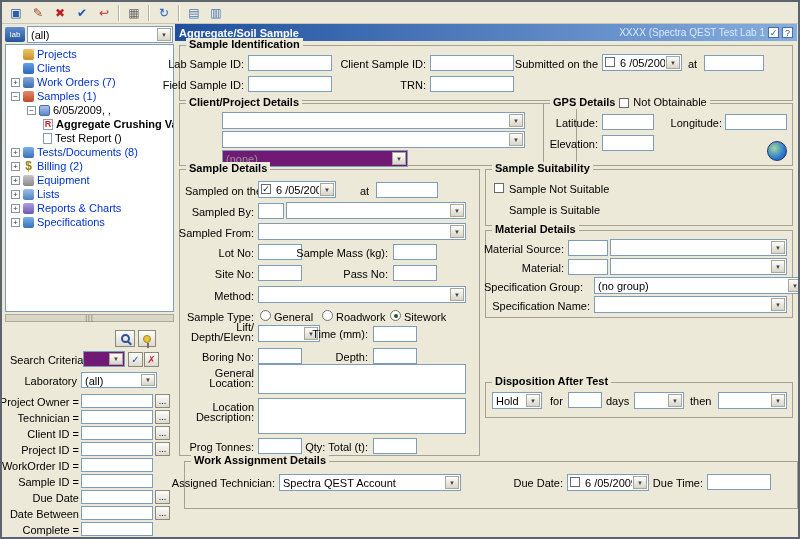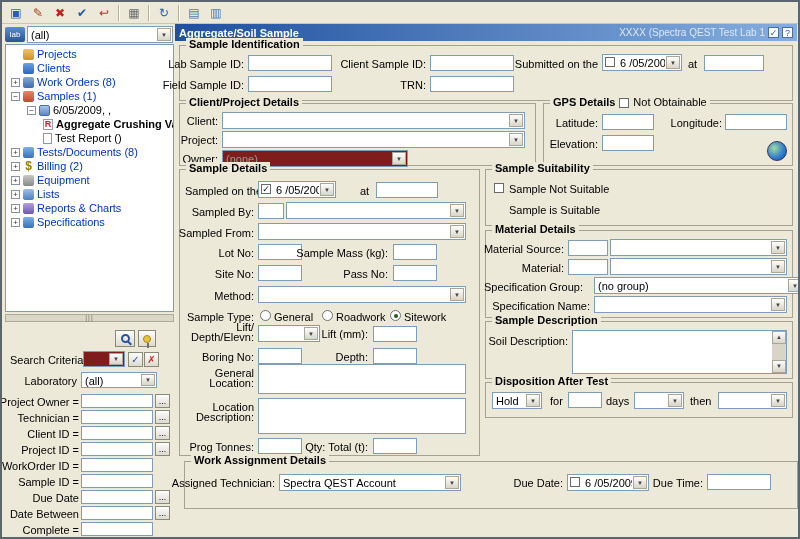--- a/index.html
+++ b/index.html
@@ -45,21 +45,21 @@
 .blue{color:#0033cc}
 .boldt{font-weight:bold}
 #split{position:absolute;left:3px;top:312px;width:169px;height:8px;background:#dad6c8;border:1px solid #aeaa9a;color:#767264;font-size:7px;line-height:5px;text-align:center;letter-spacing:1px;cursor:row-resize}
 #search{position:absolute;left:3px;top:322px;width:169px;height:213px}
 .slbl{position:absolute;white-space:nowrap;line-height:14px}
 
 .txt{position:absolute;height:16px;border:1px solid #7f9db9;background:#fff;font:inherit;padding:0 2px}
 .cmb{position:absolute;height:17px;border:1px solid #7f9db9;background:#fff;cursor:default}
 .cmb .cv{position:absolute;left:3px;right:16px;top:1px;line-height:14px;white-space:nowrap;overflow:hidden}
 .arw{position:absolute;top:1px;right:1px;bottom:1px;width:14px;background:linear-gradient(#fdfdfb,#d9d5ca);border:1px solid #aaa699;font-size:6px;display:flex;align-items:center;justify-content:center;color:#444;cursor:pointer}
-.cmb.dis{background:#7f1d1d}
+.cmb.dis{background:#701a75}
 .cmb.dis .cv{color:#9a988c}
 .cmb.date .cv{left:17px}
 .cb{width:10px;height:10px;border:1px solid #6a6a6a;background:#fff;display:inline-block;text-align:center;font-size:9px;line-height:9px;color:#111;flex:none}
 .rd{position:absolute;width:11px;height:11px;border:1px solid #707070;border-radius:50%;background:#fff}
 .rd.on::after{content:"";position:absolute;left:3px;top:3px;width:4px;height:4px;border-radius:50%;background:#1a5c1a}
 .ta{position:absolute;border:1px solid #7f9db9;background:#fff;font:inherit;resize:none}
 .mbtn{border:1px solid #8a8a7a;background:linear-gradient(#fdfdfb,#dedacf);display:flex;align-items:center;justify-content:center;cursor:pointer;font-size:10px}
 .brw{position:absolute;width:15px;height:14px;border:1px solid #8a8a7a;background:linear-gradient(#fdfdfb,#dedacf);font-size:9px;line-height:8px;text-align:center;cursor:pointer}
 .mag{position:relative;width:9px;height:9px;border:2px solid #2a52a0;border-radius:50%}
 .mag::after{content:"";position:absolute;width:5px;height:2px;background:#2a52a0;transform:rotate(45deg);right:-4px;bottom:-3px}
@@ -133,21 +133,21 @@
         <span class="tlbl blue">Projects</span>
       </div>
     <div class="trow l1">
         <span class="exp hid"></span>
         <span class="tico i-clients"></span>
         <span class="tlbl blue">Clients</span>
       </div>
     <div class="trow l1">
         <span class="exp">+</span>
         <span class="tico i-wo"></span>
-        <span class="tlbl blue">Work Orders (8)</span>
+        <span class="tlbl blue">Work Orders (7)</span>
       </div>
     <div class="trow l1">
         <span class="exp">−</span>
         <span class="tico i-samples"></span>
         <span class="tlbl blue">Samples (1)</span>
       </div>
     <div class="trow l2">
         <span class="exp">−</span>
         <span class="tico i-cal"></span>
         <span class="tlbl">6/05/2009, ,</span>
@@ -274,21 +274,21 @@
       <span class="arw">▼</span>
     </div>
     <span class="lbl" style="left:508px;top:11px">at</span>
     <input class="txt" style="left: 524px; top: 9px; width: 60px;">
     <span class="lbl" style="right:548px;top:32px">Field Sample ID:</span>
     <input class="txt" style="left: 68px; top: 30px; width: 84px;">
     <span class="lbl" style="right:366px;top:32px">TRN:</span>
     <input class="txt" style="left: 250px; top: 30px; width: 84px;">
   </div>
 
-  <div class="grp" style="left:177px;top:101px;width:357px;height:63px">
+  <div class="grp" style="left:177px;top:101px;width:398px;height:63px">
     <div class="legend">Client/Project Details</div>
     <span class="lbl" style="right:317px;top:10px">Client:</span>
     <div class="cmb" style="left:42px;top:8px;width:303px">
       <span class="cv"></span>
       <span class="arw">▼</span>
     </div>
     <span class="lbl" style="right:317px;top:29px">Project:</span>
     <div class="cmb" style="left:42px;top:27px;width:303px">
       <span class="cv"></span>
       <span class="arw">▼</span>
@@ -362,21 +362,21 @@
     <span class="lbl" style="left:156px;top:140px">Roadwork</span>
     <span class="rd on" style="left:210px;top:140px"></span>
     <span class="lbl" style="left:224px;top:140px">Sitework</span>
 
     <span class="lbl" style="right:225px;top:150px">Lift/</span>
     <span class="lbl" style="right:225px;top:160px">Depth/Elevn:</span>
     <div class="cmb" style="left:78px;top:155px;width:62px">
       <span class="cv"></span>
       <span class="arw">▼</span>
     </div>
-    <span class="lbl" style="right:111px;top:157px">Lift (mm):</span>
+    <span class="lbl" style="right:111px;top:157px">Time (mm):</span>
     <input class="txt" style="left: 193px; top: 156px; width: 44px;">
 
     <span class="lbl" style="right:225px;top:180px">Boring No:</span>
     <input class="txt" style="left: 78px; top: 178px; width: 44px;">
     <span class="lbl" style="right:111px;top:180px">Depth:</span>
     <input class="txt" style="left: 193px; top: 178px; width: 44px;">
 
     <span class="lbl" style="right:225px;top:196px">General</span>
     <span class="lbl" style="right:225px;top:206px">Location:</span>
     <textarea class="ta" style="left: 78px; top: 194px; width: 208px; height: 30px;"></textarea>
@@ -417,31 +417,20 @@
       <span class="cv">(no group)</span>
       <span class="arw">▼</span>
     </div>
     <span class="lbl" style="right:202px;top:68px">Specification Name:</span>
     <div class="cmb" style="left:108px;top:65px;width:193px">
       <span class="cv"></span>
       <span class="arw">▼</span>
     </div>
   </div>
 
-  <div class="grp" style="left:483px;top:319px;width:308px;height:58px">
-    <div class="legend">Sample Description</div>
-    <span class="lbl" style="right:224px;top:12px">Soil Description:</span>
-    <div class="tawrap" style="left:86px;top:8px;width:215px;height:44px">
-      <textarea class="ta" style=""></textarea>
-      <div class="vsb">
-        <span class="sbtn">▲</span>
-        <span class="sbtn">▼</span>
-      </div>
-    </div>
-  </div>
 
   <div class="grp" style="left:483px;top:380px;width:308px;height:36px">
     <div class="legend">Disposition After Test</div>
     <div class="cmb" style="left:6px;top:9px;width:50px">
       <span class="cv">Hold</span>
       <span class="arw">▼</span>
     </div>
     <span class="lbl" style="left:64px;top:11px">for</span>
     <input class="txt" style="left: 82px; top: 9px; width: 34px;">
     <span class="lbl" style="left:120px;top:11px">days</span>

